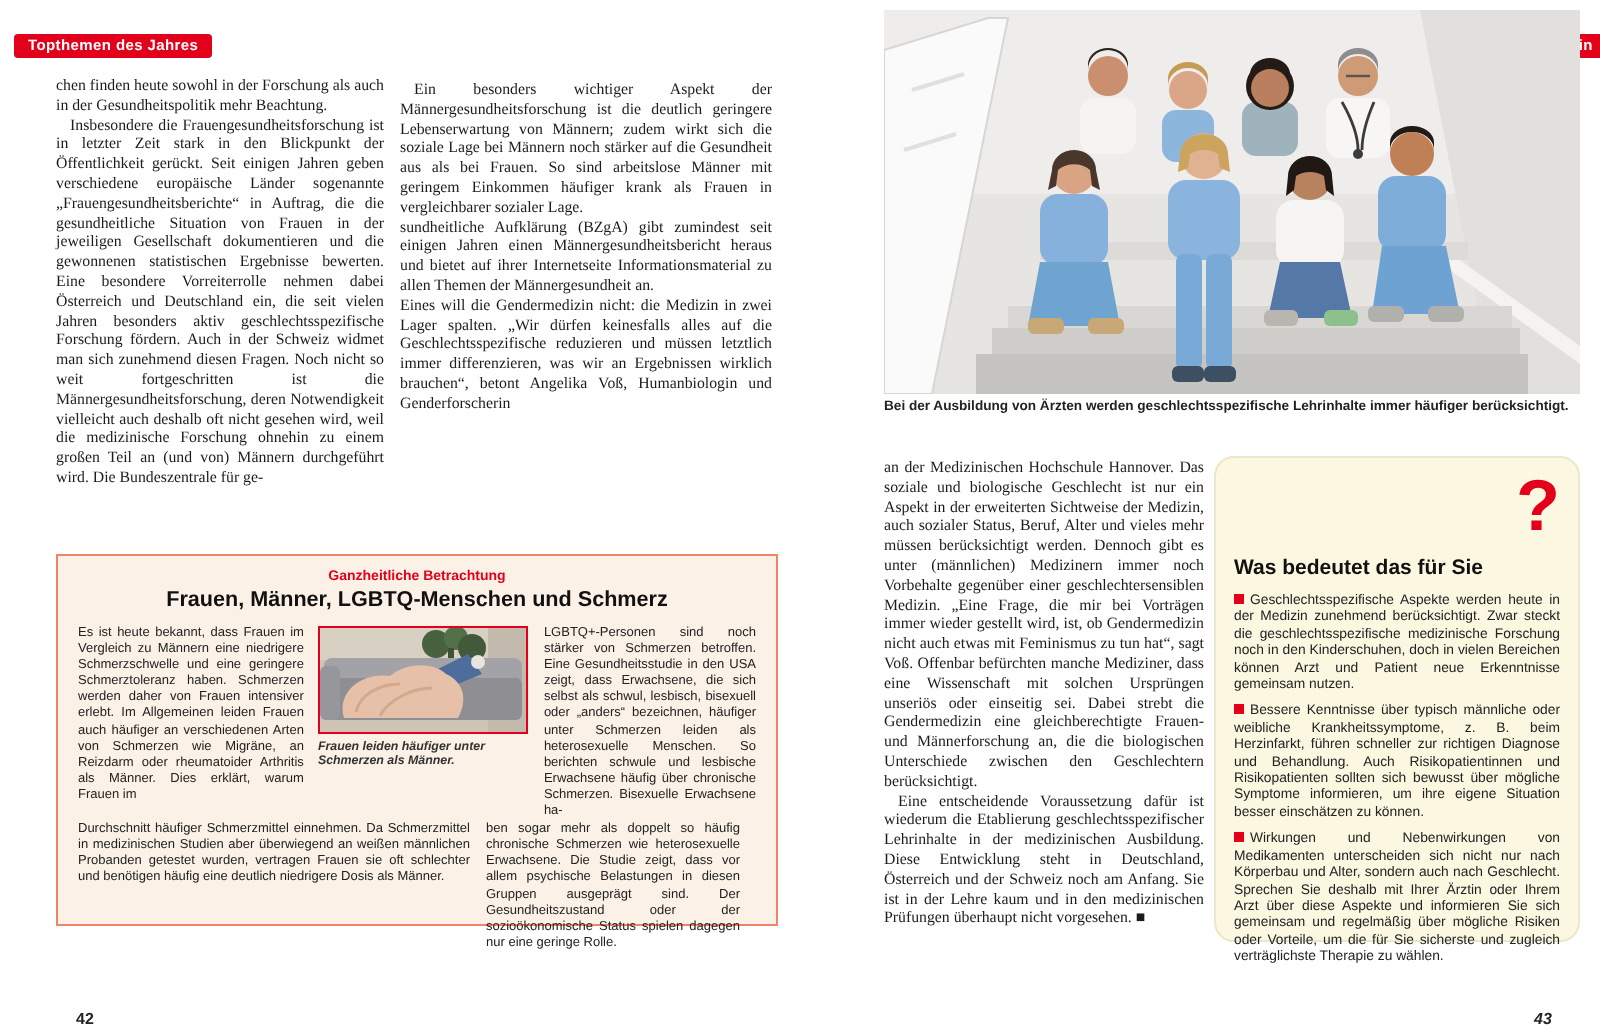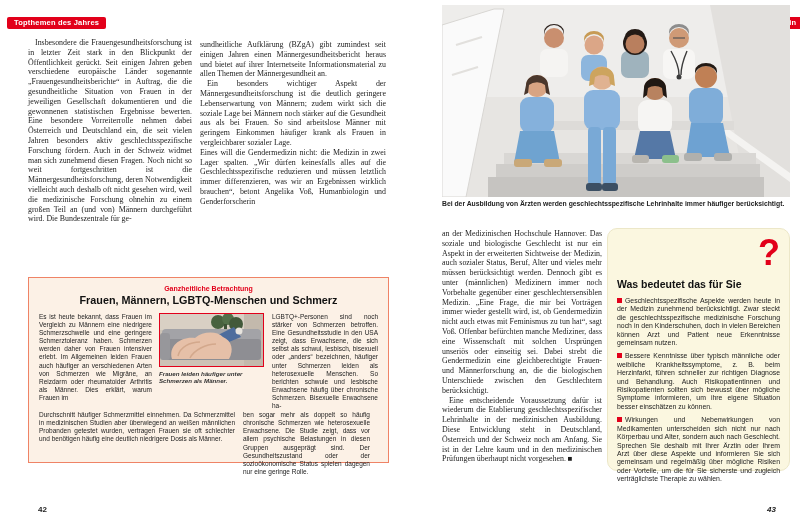--- a/index.html
+++ b/index.html
@@ -59,31 +59,32 @@
 </style>
 </head>
 <body>
 
 <div class="spread">
 
   <div class="tab tab-left">Topthemen des Jahres</div>
   <div class="tab tab-right">Gendermedizin</div>
 
   <div class="col lp-col1">
+    <p class="serif">chen finden heute sowohl in der Forschung als auch in der Gesundheitspolitik mehr Beachtung.</p>
     <p class="serif ind">Insbesondere die Frauengesundheitsforschung ist in letzter Zeit stark in den Blickpunkt der Öffentlichkeit gerückt. Seit einigen Jahren geben verschiedene europäische Länder sogenannte „Frauengesundheitsberichte“ in Auftrag, die die gesundheitliche Situation von Frauen in der jeweiligen Gesellschaft dokumentieren und die gewonnenen statistischen Ergebnisse bewerten. Eine besondere Vorreiterrolle nehmen dabei Österreich und Deutschland ein, die seit vielen Jahren besonders aktiv geschlechtsspezifische Forschung fördern. Auch in der Schweiz widmet man sich zunehmend diesen Fragen. Noch nicht so weit fortgeschritten ist die Männergesundheitsforschung, deren Notwendigkeit vielleicht auch deshalb oft nicht gesehen wird, weil die medizinische Forschung ohnehin zu einem großen Teil an (und von) Männern durchgeführt wird. Die Bundeszentrale für ge-</p>
   </div>
   <div class="col lp-col2">
+    <p class="serif ind">Ein besonders wichtiger Aspekt der Männergesundheitsforschung ist die deutlich geringere Lebenserwartung von Männern; zudem wirkt sich die soziale Lage bei Männern noch stärker auf die Gesundheit aus als bei Frauen. So sind arbeitslose Männer mit geringem Einkommen häufiger krank als Frauen in vergleichbarer sozialer Lage.</p>
     <p class="serif">sundheitliche Aufklärung (BZgA) gibt zumindest seit einigen Jahren einen Männergesundheitsbericht heraus und bietet auf ihrer Internetseite Informationsmaterial zu allen Themen der Männergesundheit an.</p>
-    <p class="serif ind">Ein besonders wichtiger Aspekt der Männergesundheitsforschung ist die deutlich geringere Lebenserwartung von Männern; zudem wirkt sich die soziale Lage bei Männern noch stärker auf die Gesundheit aus als bei Frauen. So sind arbeitslose Männer mit geringem Einkommen häufiger krank als Frauen in vergleichbarer sozialer Lage.</p>
     <p class="serif">Eines will die Gendermedizin nicht: die Medizin in zwei Lager spalten. „Wir dürfen keinesfalls alles auf die Geschlechtsspezifische reduzieren und müssen letztlich immer differenzieren, was wir an Ergebnissen wirklich brauchen“, betont Angelika Voß, Humanbiologin und Genderforscherin</p>
   </div>
 
   <div class="info-box">
     <div class="kicker">Ganzheitliche Betrachtung</div>
-    <div class="box-title">Frauen, Männern, LGBTQ-Menschen und Schmerz</div>
+    <div class="box-title">Frauen, Männer, LGBTQ-Menschen und Schmerz</div>
     <div class="box-grid">
       <p class="bx bx-left">Es ist heute bekannt, dass Frauen im Vergleich zu Männern eine niedrigere Schmerzschwelle und eine geringere Schmerztoleranz haben. Schmerzen werden daher von Frauen intensiver erlebt. Im Allgemeinen leiden Frauen auch häufiger an verschiedenen Arten von Schmerzen wie Migräne, an Reizdarm oder rheumatoider Arthritis als Männer. Dies erklärt, warum Frauen im</p>
       <figure class="box-fig">
         <div class="imgwrap">
           <svg width="103" height="52" viewBox="0 0 103 52">
             <rect width="103" height="52" fill="#cdc3b6"></rect>
             <rect width="103" height="16" fill="#d9d0c4"></rect>
             <rect x="84" y="0" width="19" height="52" fill="#c3b9ac"></rect>
             <g>
               <circle cx="58" cy="8" r="7" fill="#48623f"></circle>

